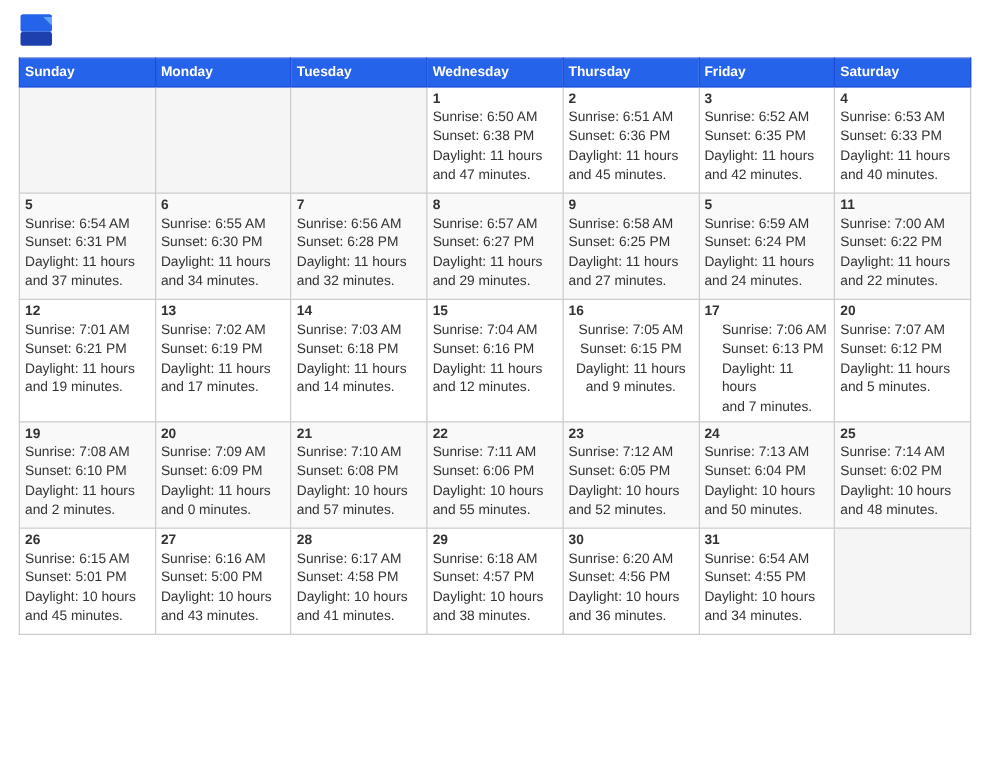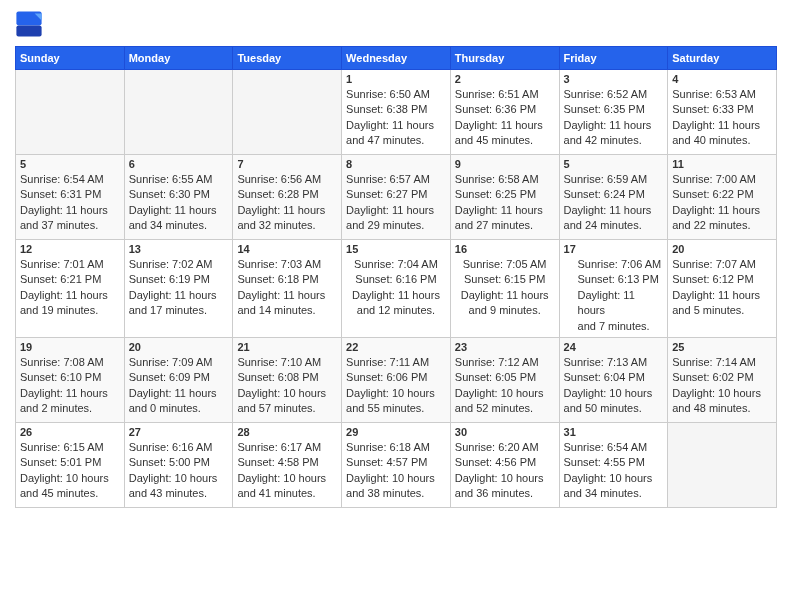--- a/index.html
+++ b/index.html
@@ -227,21 +227,21 @@
           </td>
           <td>
             <span class="day-number">14</span>
             <div class="day-info" style="white-space: pre-line;">Sunrise: 7:03 AM
 Sunset: 6:18 PM
 Daylight: 11 hours
 and 14 minutes.</div>
           </td>
           <td>
             <span class="day-number">15</span>
-            <div class="day-info" style="white-space: pre-line; text-align: center;">Sunrise: 7:04 AM
+            <div class="day-info" style="white-space: pre-line;">Sunrise: 7:04 AM
 Sunset: 6:16 PM
 Daylight: 11 hours
 and 12 minutes.</div>
           </td>
           <td>
             <span class="day-number">16</span>
             <div class="day-info" style="white-space: pre-line; text-align: center;">Sunrise: 7:05 AM
 Sunset: 6:15 PM
 Daylight: 11 hours
 and 9 minutes.</div>

